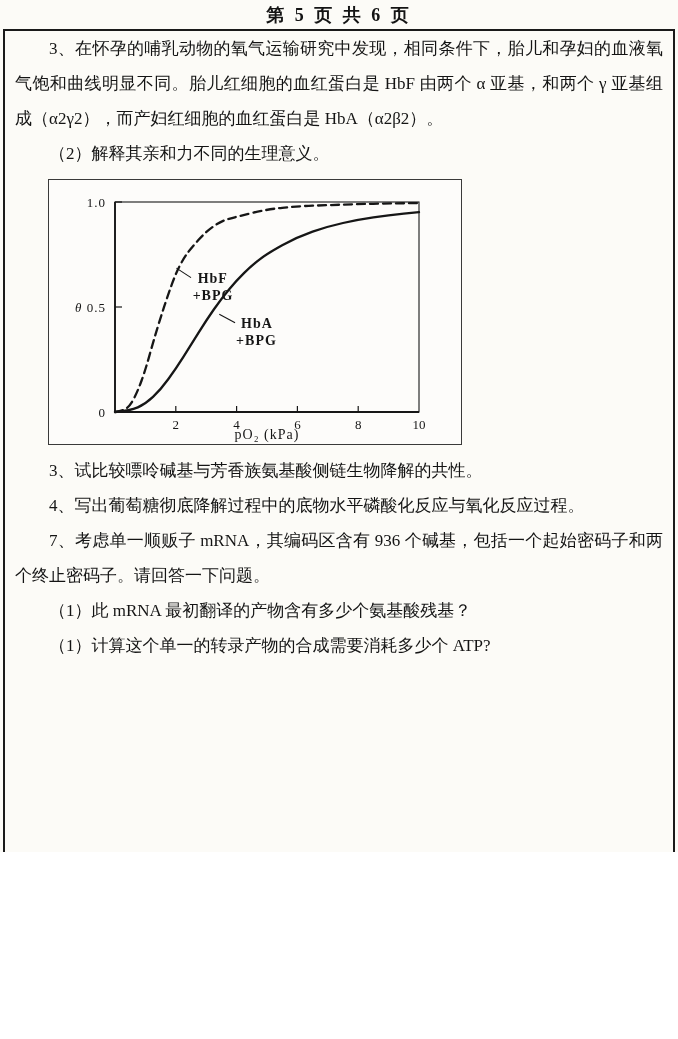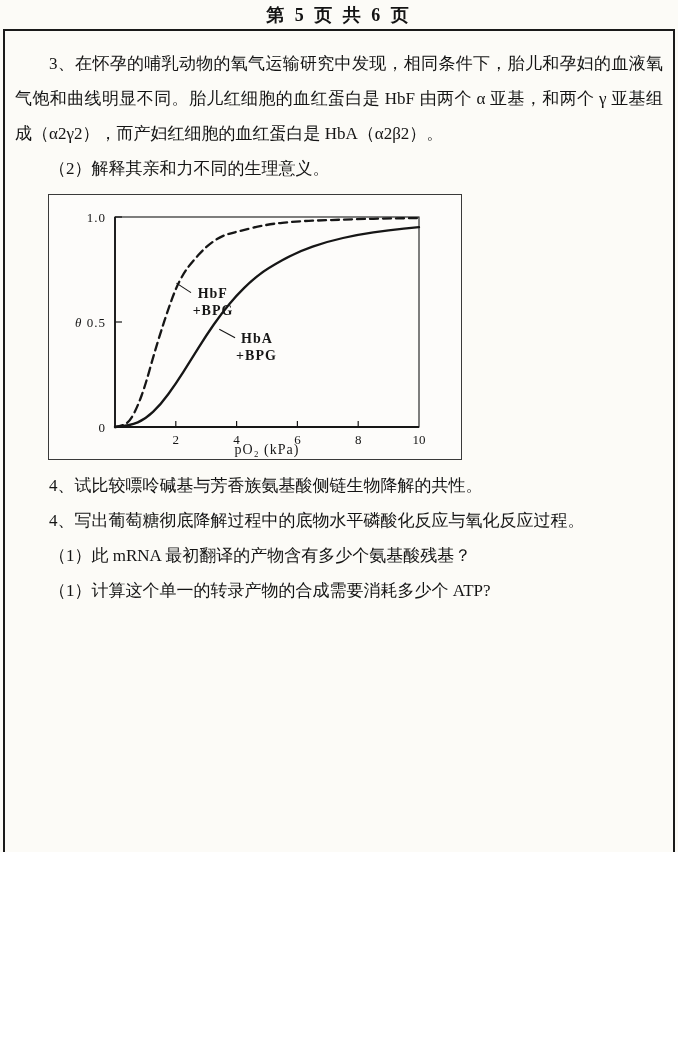--- a/index.html
+++ b/index.html
@@ -7,21 +7,21 @@
     width:678px;height:852px;position:relative;overflow:hidden;
     background:#fcfbf7;color:#141414;
     font-family:"Liberation Serif","DejaVu Serif",serif;
   }
   .header{
     text-align:center;font-weight:bold;font-size:18px;
     padding-top:3px;height:26px;letter-spacing:3px;
   }
   .content{
     margin:0 3px;border:2px solid #1a1a1a;
-    padding:15px 10px 0 10px;height:966px;box-sizing:border-box;
+    padding:0 10px 0 10px;height:966px;box-sizing:border-box;
     background:#fcfbf7;
   }
   .para{
     margin:0;font-size:17px;line-height:35px;
     text-align:justify;text-indent:2em;color:#141414;
   }
   .chart-box{
     width:412px;height:264px;border:1px solid #3a3a3a;
     margin:8px 0 8px 33px;background:#fdfcfa;box-sizing:content-box;
   }
@@ -66,21 +66,22 @@
           <line x1="127.408" y1="88.14999999999998" x2="142" y2="97.6" stroke="#161616" stroke-width="1.1"></line>
           <text x="148.648" y="102.85" font-family="&quot;Liberation Serif&quot;,&quot;DejaVu Serif&quot;,serif" font-size="14px" font-weight="600" letter-spacing="1px">HbF</text>
           <text x="143.648" y="119.85" font-family="&quot;Liberation Serif&quot;,&quot;DejaVu Serif&quot;,serif" font-size="14px" font-weight="600" letter-spacing="1px">+BPG</text>
           <path d="M 66 232 Q 81.2 230.74 88.80000000000001 227.38 Q 96.4 224.02 104 216.88 Q 111.6 209.74 119.2 199.24 Q 126.80000000000001 188.74 134.4 176.77 Q 142 164.8 149.6 152.62 Q 157.2 140.44 164.79999999999998 129.51999999999998 Q 172.39999999999998 118.6 180 109.465 Q 187.60000000000002 100.33000000000001 195.20000000000002 92.87500000000001 Q 202.8 85.42000000000002 210.4 79.54 Q 218 73.66 233.2 65.26 Q 248.4 56.860000000000014 263.59999999999997 51.61 Q 278.79999999999995 46.359999999999985 294 42.999999999999986 Q 309.20000000000005 39.639999999999986 324.40000000000003 37.43499999999999 Q 339.6 35.22999999999999 354.8 33.655 L 370 32.08000000000001" fill="none" stroke="#161616" stroke-width="2.3" stroke-linecap="round"></path>
           <line x1="170.272" y1="134.35" x2="186.08" y2="142.75" stroke="#161616" stroke-width="1.1"></line>
           <text x="192.12" y="148" font-family="&quot;Liberation Serif&quot;,&quot;DejaVu Serif&quot;,serif" font-size="14px" font-weight="600" letter-spacing="1px">HbA</text>
           <text x="187.12" y="165" font-family="&quot;Liberation Serif&quot;,&quot;DejaVu Serif&quot;,serif" font-size="14px" font-weight="600" letter-spacing="1px">+BPG</text>
         </svg>
     </div>
 
-    <p class="para">4、试比较嘌呤碱基与芳香族氨基酸侧链生物降解的共性。</p>
+    <p class="para">3、试比较嘌呤碱基与芳香族氨基酸侧链生物降解的共性。</p>
     <p class="para">4、写出葡萄糖彻底降解过程中的底物水平磷酸化反应与氧化反应过程。</p>
+    <p class="para">7、考虑单一顺贩子 mRNA，其编码区含有 936 个碱基，包括一个起始密码子和两个终止密码子。请回答一下问题。</p>
     <p class="para">（1）此 mRNA 最初翻译的产物含有多少个氨基酸残基？</p>
     <p class="para">（1）计算这个单一的转录产物的合成需要消耗多少个 ATP?</p>
   </div>
 
   <div class="footer">考试结束后请与答卷一起交回</div>
 
 </div>
 
 </body></html>

